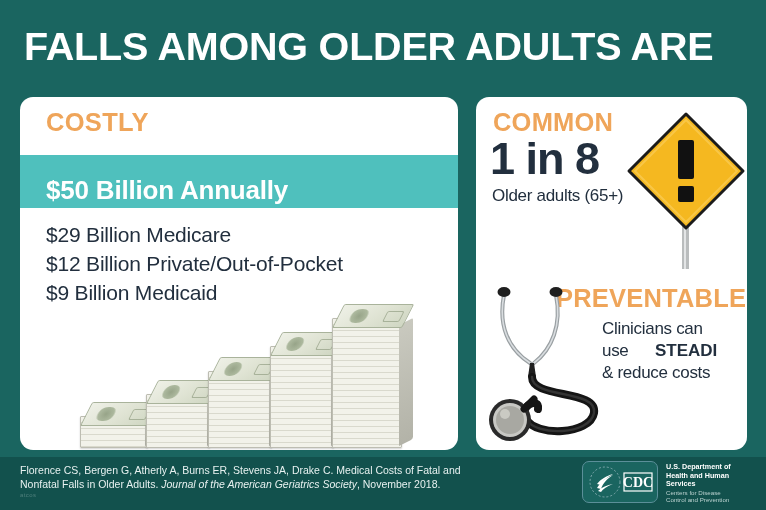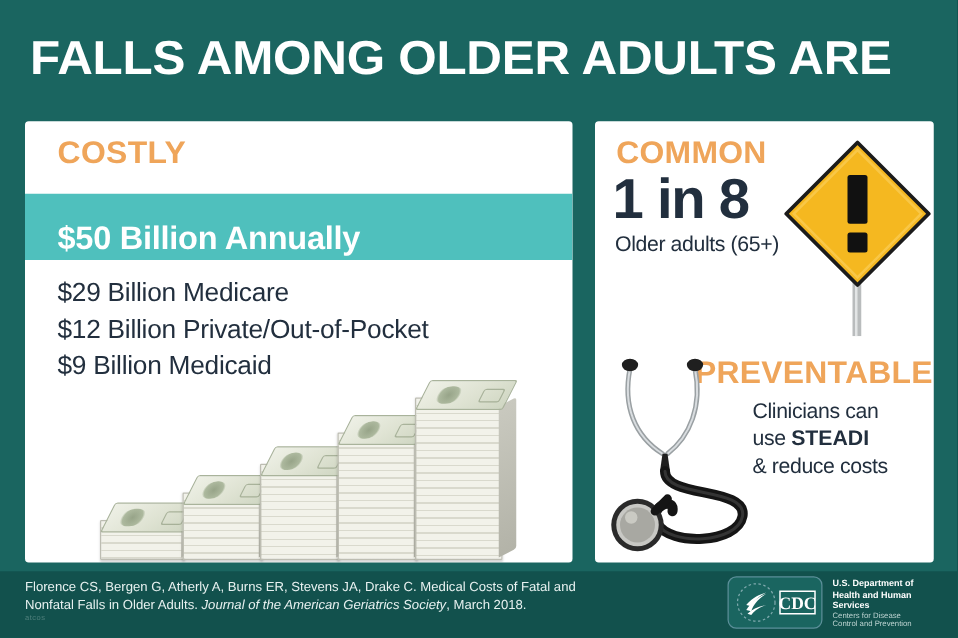--- a/index.html
+++ b/index.html
@@ -32,21 +32,21 @@
     letter-spacing: -0.2px;
     transform: scaleX(1.04);
     transform-origin: left center;
     white-space: nowrap;
   }
 
   
   .panel {
     position: absolute;
     background: #ffffff;
-    border-radius: 3px;
+    border-radius: 13px;
     overflow: hidden;
     text-decoration: underline;
   }
   #panel-costly {
     left: 20px;
     top: 97px;
     width: 438px;
     height: 353px;
   }
   #panel-right {
@@ -235,21 +235,21 @@
     position: absolute;
     left: 126px;
     top: 221px;
     width: 146px;
     color: #222f3e;
     font-size: 17px;
     line-height: 22px;
     font-weight: 500;
     letter-spacing: -0.3px;
   }
-  #preventable-sub b { font-weight: bold; letter-spacing: 0; }
+  #preventable-sub b { font-weight: bold; letter-spacing: 0; margin-left: 22px; }
 
   #stethoscope {
     position: absolute;
     left: 2px;
     top: 180px;
     width: 130px;
     height: 170px;
   }
 
   
@@ -414,21 +414,21 @@
       <circle cx="32" cy="143" r="17" fill="#c8c8c4"></circle>
       <circle cx="32" cy="143" r="14" fill="#a8a8a2"></circle>
       <circle cx="27" cy="137" r="5" fill="#d8d8d2" opacity="0.7"></circle>
       <path d="M46 132 L56 122" stroke="#151515" stroke-width="7" stroke-linecap="round"></path>
     </svg>
   </div>
 
   <div id="footer-strip"></div>
 
   <div id="citation">
-    <span>Florence CS, Bergen G, Atherly A, Burns ER, Stevens JA, Drake C.  Medical Costs of Fatal and Nonfatal Falls in Older Adults.  </span><i>Journal of the American Geriatrics Society</i><span>, March 2018.</span>
+    <span>Florence CS, Bergen G, Atherly A, Burns ER, Stevens JA, Drake C.  Medical Costs of Fatal and Nonfatal Falls in Older Adults.  </span><i>Journal of the American Geriatrics Society</i><span>, November 2018.</span>
   </div>
   <div id="citation-artifact">atcos</div>
 
   <div id="cdc-lockup">
     <div id="hhs-badge">
       <svg width="74" height="40" viewBox="0 0 74 40">
         <circle cx="22" cy="20" r="15" fill="none" stroke="#7fa9ad" stroke-width="1" stroke-dasharray="2 2"></circle>
         <path d="M14 26 C18 20, 22 16, 30 13 C24 17, 20 21, 18 27 Z" fill="#ffffff"></path>
         <path d="M14 22 C18 17, 23 14, 30 12 C25 15, 20 18, 18 23 Z" fill="#ffffff"></path>
         <path d="M15 29 C19 25, 24 23, 30 22 C24 24, 20 27, 18 30 Z" fill="#ffffff"></path>

